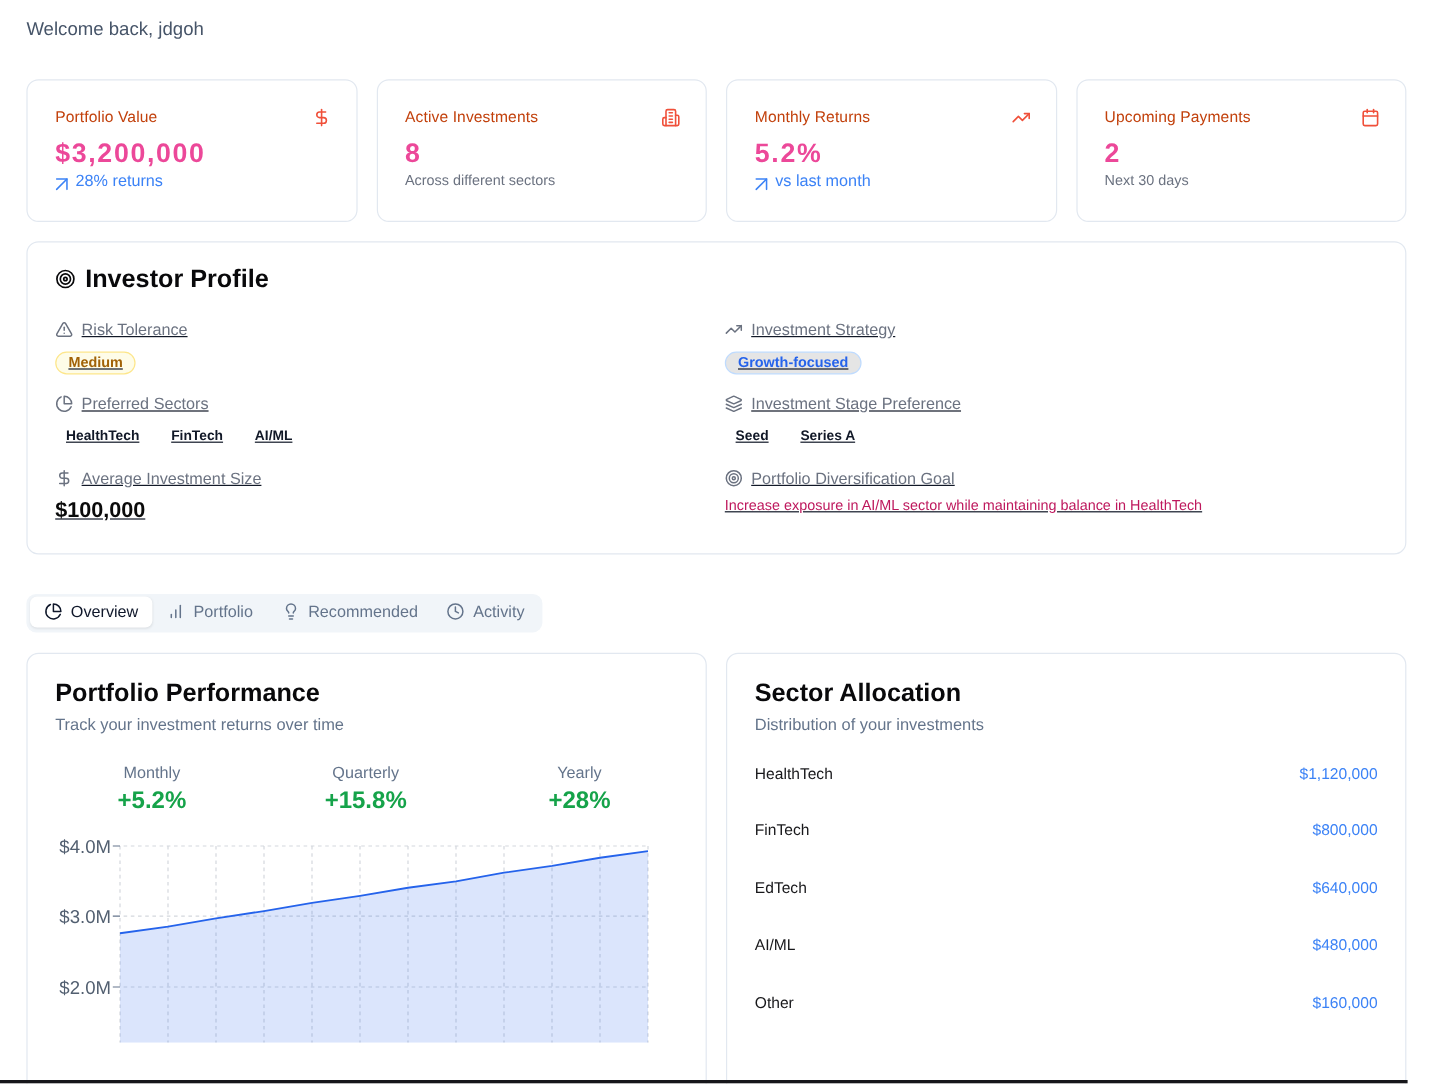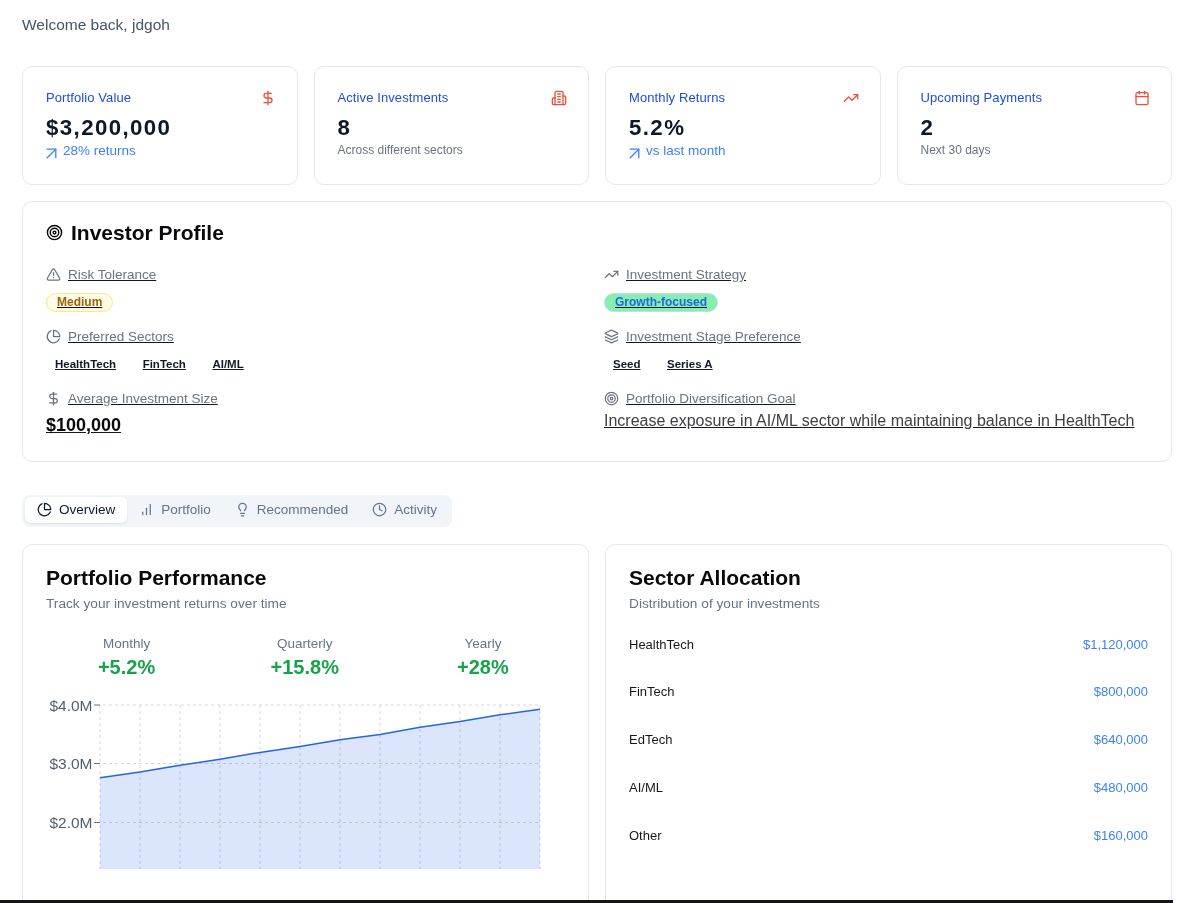--- a/index.html
+++ b/index.html
@@ -14,43 +14,43 @@
 }
 .page { padding: 14px 22px 0 22px; }
 h1.title { font-size: 29px; font-weight: bold; color: #f0503a; line-height: 33px; margin-left:-1px; }
 .welcome { font-size: 15.5px; color: #475569; margin-top: 2.5px; line-height:16px; }
 
 
 .stats { display:grid; grid-template-columns: repeat(4,1fr); gap:16px; margin-top: 33px; }
 .card { background:#fff; border:1px solid #e2e8f0; border-radius:10px; }
 .stat { height:119px; padding:22px 21px 20px 23px; }
 .stat .row { display:flex; justify-content:space-between; align-items:center; height:18px; }
-.stat .label { font-size:13px; font-weight:500; color:#1d4ed8; letter-spacing:0.1px; }
-.stat .value { font-size:22.25px; font-weight:bold; color:#0f172a; margin-top:8px; line-height:26px; letter-spacing:1.4px;}
+.stat .label { font-size:13px; font-weight:500; color:#c2410c; letter-spacing:0.1px; }
+.stat .value { font-size:22.25px; font-weight:bold; color:#ec4899; margin-top:8px; line-height:26px; letter-spacing:1.4px;}
 .stat .sub { font-size:12px; color:#6b7280; margin-top:1px; line-height:16px; }
 .stat .sub.green { color:#3b82f6; font-size:13.5px; display:flex; align-items:center; gap:6px; margin-top:2.5px;}
 .stat .sub.green svg { position:relative; top:2px; }
 .coral { color:#f0503a; }
 .isvg { fill:none; stroke:currentColor; stroke-width:2; stroke-linecap:round; stroke-linejoin:round; flex:none; }
 
 
 .profile { margin-top: 16px; padding: 19px 24px 24px 23px; height:261px; }
 .profile h2 { font-size:21px; font-weight:bold; color:#09090b; display:flex; align-items:center; gap:8px; line-height:24px;}
 .pgrid { display:grid; grid-template-columns:1fr 1fr; gap:0 15px; margin-top:21px;text-decoration:underline; }
 .field { margin-bottom: 15px; }
 .field:last-child { margin-bottom: 0; }
 .flabel { display:flex; align-items:center; gap:7px; font-size:13.5px; color:#6b7280; height:18px; }
 .fbody { margin-top:9px; display:flex; align-items:flex-start; }
 .badge { display:inline-block; font-size:12px; font-weight:bold; border-radius:999px; padding:1.5px 10px; line-height:14.5px; }
 .badge.amber { background:#fefce8; border:1px solid #fde68a; color:#a16207; }
-.badge.blue { background:#86efac; border:1px solid #bfdbfe; color:#2563eb; }
+.badge.blue { background:#e5e5e5; border:1px solid #bfdbfe; color:#2563eb; }
 .chips { padding-left:9px; gap:26.5px; margin-top:9px; }
 .chip { font-size:11.5px; font-weight:bold; color:#111827; line-height:20px; }
 .big { font-size:18px; font-weight:bold; color:#0a0a0a; line-height:22px; margin-top:7px;}
-.goal { font-size:16px; color:#404040; margin-top:3.5px; line-height:20px; }
+.goal { font-size:12px; color:#be185d; margin-top:3.5px; line-height:20px; }
 
 
 .tabs { display:inline-flex; align-items:center; background:#f1f5f9; border-radius:8px; padding:2px 3px 4px 3px; margin-top:33px; height:32px; }
 .tab { display:flex; align-items:center; gap:7px; font-size:13.5px; color:#64748b; padding:0 12px; height:26px; border-radius:6px; }
 .tab.active { background:#fff; color:#0f172a; box-shadow:0 1px 2px rgba(0,0,0,.08); }
 
 
 .grid2 { display:grid; grid-template-columns:1fr 1fr; gap:16px; margin-top:17px; }
 .bcard { padding:20px 23px 24px 23px; height:400px; overflow:hidden; }
 .bcard h3 { font-size:21px; font-weight:bold; color:#09090b; line-height:26px; }

